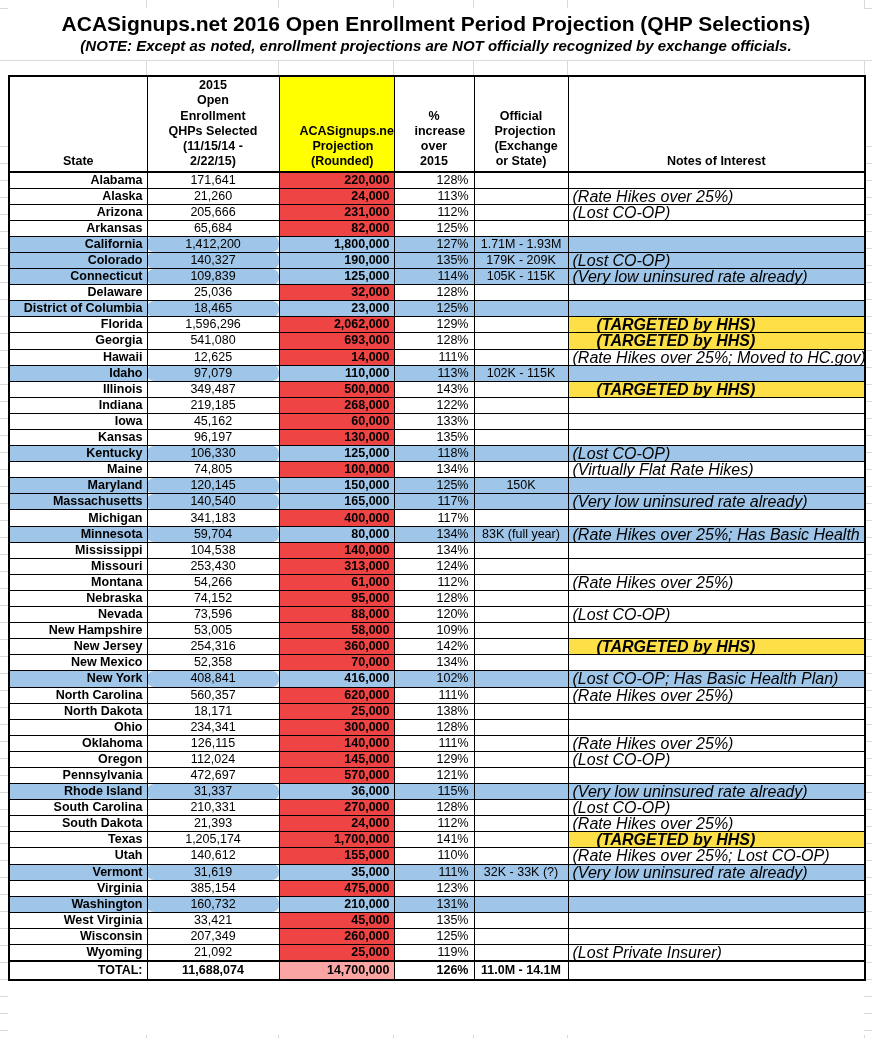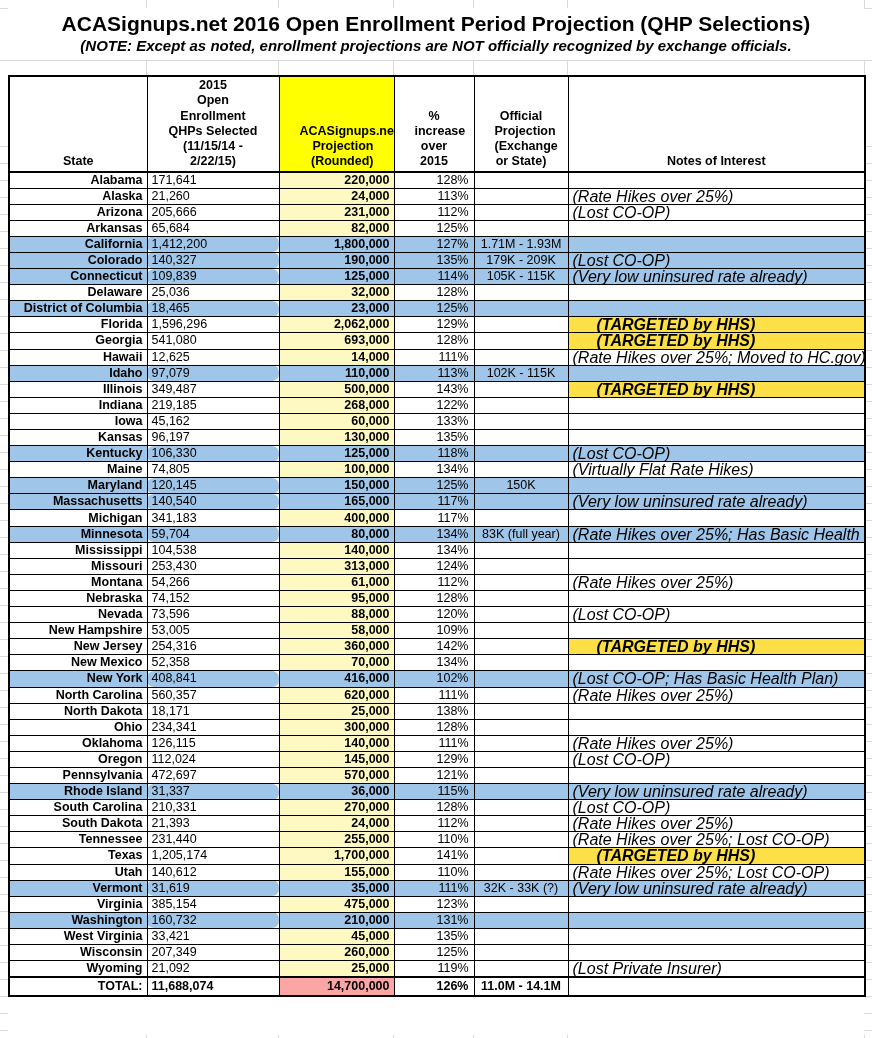--- a/index.html
+++ b/index.html
@@ -25,22 +25,22 @@
   .subtitle{font-size:15px;font-weight:bold;font-style:italic;}
 
   table{position:absolute;left:8px;top:75px;width:856px;border-collapse:collapse;
         table-layout:fixed;background:#fff;border:2px solid #000;}
   th,td{border:1px solid #000;overflow:hidden;white-space:nowrap;}
   thead th{font-size:12.5px;font-weight:bold;text-align:center;vertical-align:bottom;
            white-space:pre-line;height:66px;padding:1px 20px;line-height:1.22;}
   thead th{border-bottom:2px solid #000;}
   td{height:15.1px;font-size:12.5px;padding:0 4px;line-height:15px;}
   .c-state{text-align:right;font-weight:bold;}
-  .c-qhps{text-align:left;border-radius:7px;}
-  .c-proj{text-align:right;font-weight:bold;background:#fef9c3;}
+  .c-qhps{text-align:center;border-radius:7px;}
+  .c-proj{text-align:right;font-weight:bold;background:#ef4444;}
   th.c-proj{background:#ffff00;}
   .c-pct{text-align:right;padding-right:5px;margin-left:44px;}
   .c-off{text-align:center;padding:0 1px;}
   .c-note{text-align:left;font-style:italic;font-size:16px;}
   tr.blue td{background:#9fc5e8;}
   td.c-note.green{background:#fde047;font-weight:bold;padding-left:28px;}
   tr.total-row td{font-weight:bold;border-top:2px solid #000;height:17px;}
   tr.total-row .c-proj{background:#fca5a5;}
 </style>
 </head>
@@ -410,28 +410,20 @@
   </tr>
       <tr>
     <td class="c-state">South Dakota</td>
     <td class="c-qhps">21,393</td>
     <td class="c-proj">24,000</td>
     <td class="c-pct">112%</td>
     <td class="c-off"></td>
     <td class="c-note">(Rate Hikes over 25%)</td>
   </tr>
       <tr>
-    <td class="c-state">Tennessee</td>
-    <td class="c-qhps">231,440</td>
-    <td class="c-proj">255,000</td>
-    <td class="c-pct">110%</td>
-    <td class="c-off"></td>
-    <td class="c-note">(Rate Hikes over 25%; Lost CO-OP)</td>
-  </tr>
-      <tr>
     <td class="c-state">Texas</td>
     <td class="c-qhps">1,205,174</td>
     <td class="c-proj">1,700,000</td>
     <td class="c-pct">141%</td>
     <td class="c-off"></td>
     <td class="c-note green">(TARGETED by HHS)</td>
   </tr>
       <tr>
     <td class="c-state">Utah</td>
     <td class="c-qhps">140,612</td>

